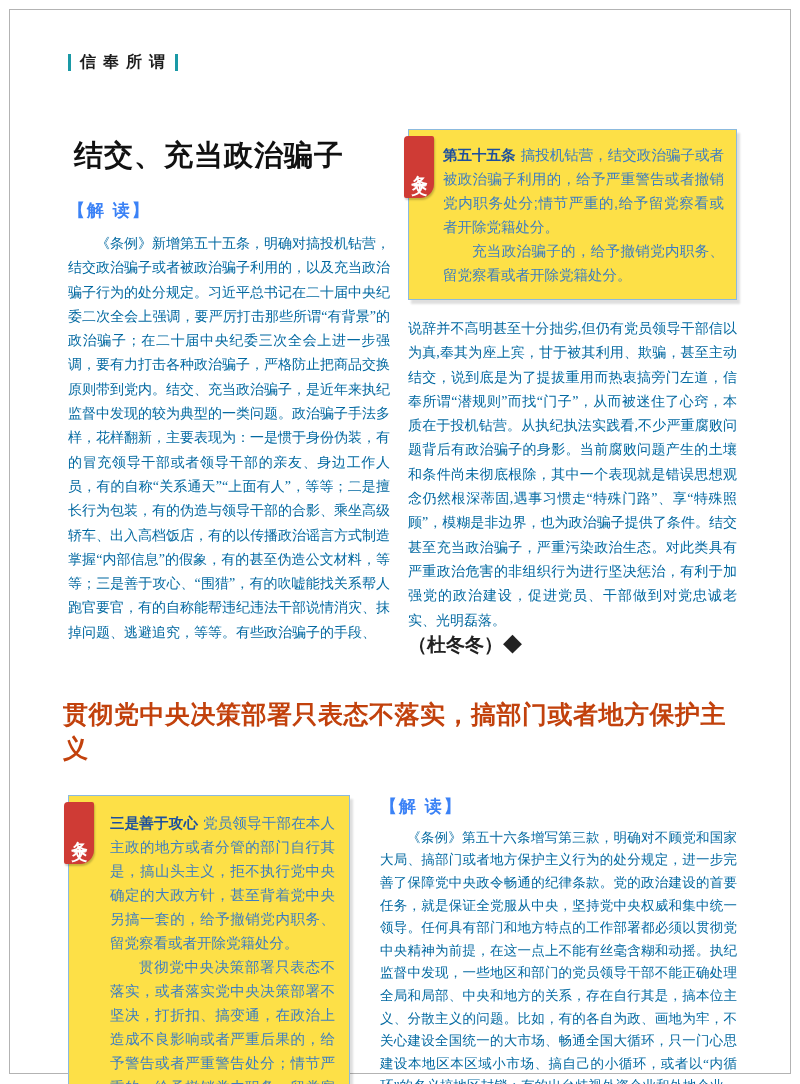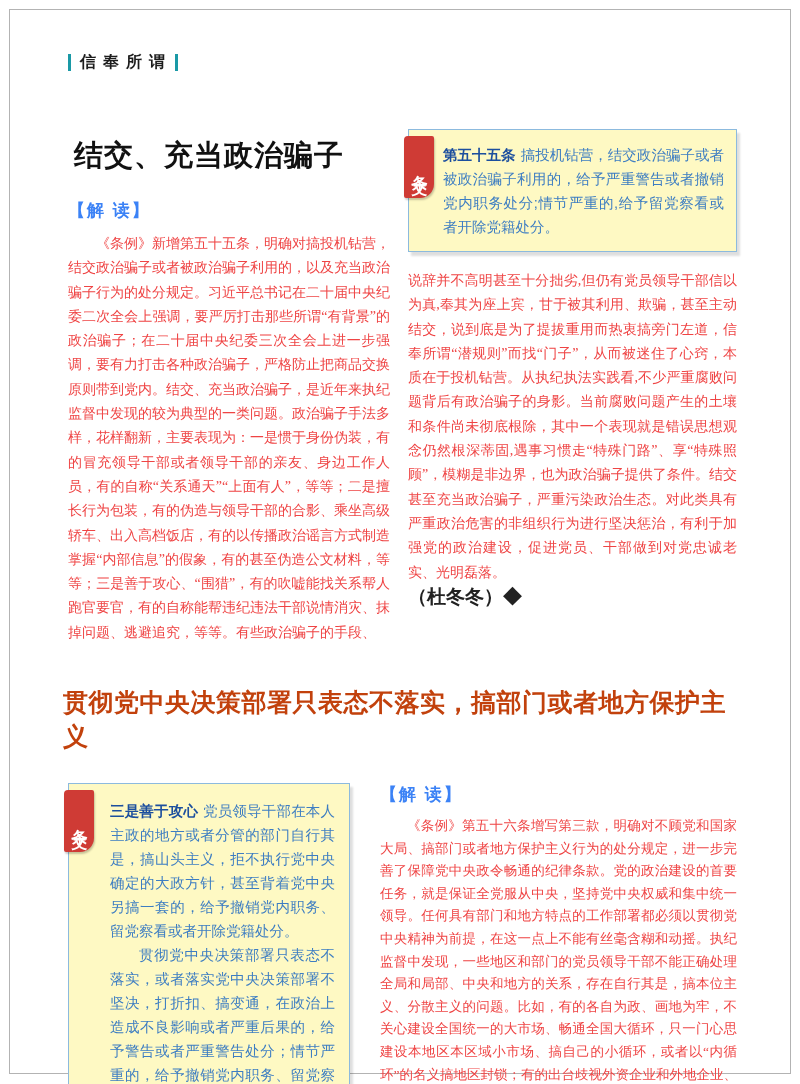--- a/index.html
+++ b/index.html
@@ -49,34 +49,34 @@
   .row{display:flex;align-items:flex-start;}
   .s1 .row{margin-top:56px;gap:18px;}
   .s2 .row{margin-top:30px;gap:30px;}
   .s1 .col-left{width:322px;flex:none;}
   .s1 .col-right{flex:1;min-width:0;}
   .s2 .col-left{width:282px;flex:none;}
   .s2 .col-right{flex:1;min-width:0;}
   
   p.body{
     font-size:14px;line-height:24.3px;text-align:justify;
-    color:#ef4444;margin:0;
+    color:#0369a1;margin:0;
   }
   .s2 p.body{font-size:13.5px;line-height:22.6px;}
   .indent{text-indent:2em;}
   .author-line{
     font-family:"Liberation Sans", sans-serif;
     font-weight:bold;font-size:19px;color:#222;
     line-height:24px;margin:0;
   }
   
   .article-box{
     position:relative;
     border:1px solid #8cbade;
-    background:#fef9c3;
+    background:#fde047;
     box-shadow:3px 4px 2px rgba(0,0,0,0.13);
     padding:13px 12px 12px 34px;
   }
   .s1 .article-box{margin-bottom:17px;}
   .s2 .article-box{padding:15px 14px 14px 41px;}
   .badge{
     position:absolute;left:-5px;top:6px;
     width:30px;height:62px;
     background:#cf3b35;color:#fff;
     font-family:"Liberation Sans", sans-serif;
@@ -113,20 +113,21 @@
     <div class="row">
       <div class="col-left">
         <h1 class="s1-title">结交、充当政治骗子</h1>
         <div class="jiedu">【解 读】</div>
         <p class="body indent">《条例》新增第五十五条，明确对搞投机钻营，结交政治骗子或者被政治骗子利用的，以及充当政治骗子行为的处分规定。习近平总书记在二十届中央纪委二次全会上强调，要严厉打击那些所谓“有背景”的政治骗子；在二十届中央纪委三次全会上进一步强调，要有力打击各种政治骗子，严格防止把商品交换原则带到党内。结交、充当政治骗子，是近年来执纪监督中发现的较为典型的一类问题。政治骗子手法多样，花样翻新，主要表现为：一是惯于身份伪装，有的冒充领导干部或者领导干部的亲友、身边工作人员，有的自称“关系通天”“上面有人”，等等；二是擅长行为包装，有的伪造与领导干部的合影、乘坐高级轿车、出入高档饭店，有的以传播政治谣言方式制造掌握“内部信息”的假象，有的甚至伪造公文材料，等等；三是善于攻心、“围猎”，有的吹嘘能找关系帮人跑官要官，有的自称能帮违纪违法干部说情消灾、抹掉问题、逃避追究，等等。有些政治骗子的手段、</p>
       </div>
       <div class="col-right">
         <div class="article-box">
           <div class="badge">条文</div>
           <p><span class="art-no">第五十五条</span><span>搞投机钻营，结交政治骗子或者被政治骗子利用的，给予严重警告或者撤销党内职务处分;情节严重的,给予留党察看或者开除党籍处分。</span></p>
+          <p>充当政治骗子的，给予撤销党内职务、留党察看或者开除党籍处分。</p>
         </div>
         <p class="body">说辞并不高明甚至十分拙劣,但仍有党员领导干部信以为真,奉其为座上宾，甘于被其利用、欺骗，甚至主动结交，说到底是为了提拔重用而热衷搞旁门左道，信奉所谓“潜规则”而找“门子”，从而被迷住了心窍，本质在于投机钻营。从执纪执法实践看,不少严重腐败问题背后有政治骗子的身影。当前腐败问题产生的土壤和条件尚未彻底根除，其中一个表现就是错误思想观念仍然根深蒂固,遇事习惯走“特殊门路”、享“特殊照顾”，模糊是非边界，也为政治骗子提供了条件。结交甚至充当政治骗子，严重污染政治生态。对此类具有严重政治危害的非组织行为进行坚决惩治，有利于加强党的政治建设，促进党员、干部做到对党忠诚老实、光明磊落。</p>
         <p class="author-line">（杜冬冬）◆</p>
       </div>
     </div>
   </section>
 
   <section class="s2">
     <h2 class="s2-title">贯彻党中央决策部署只表态不落实，搞部门或者地方保护主义</h2>
     <div class="row">

